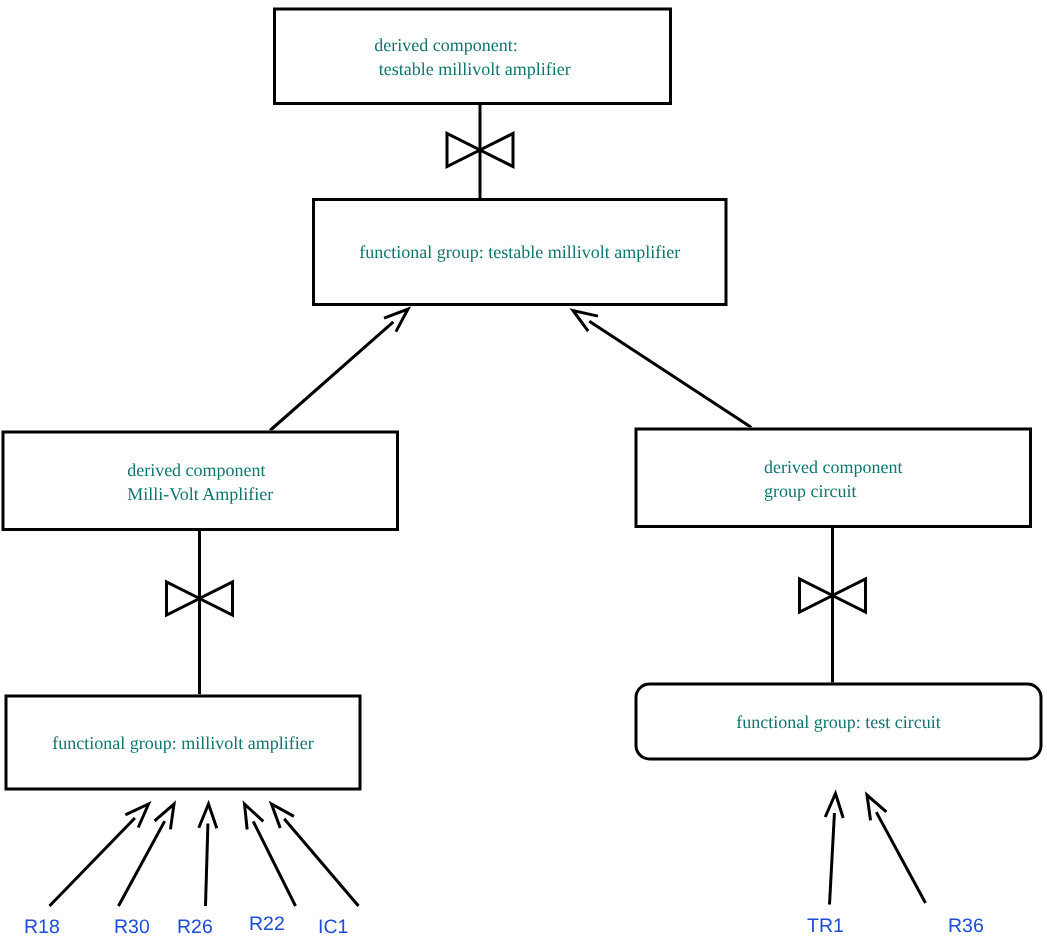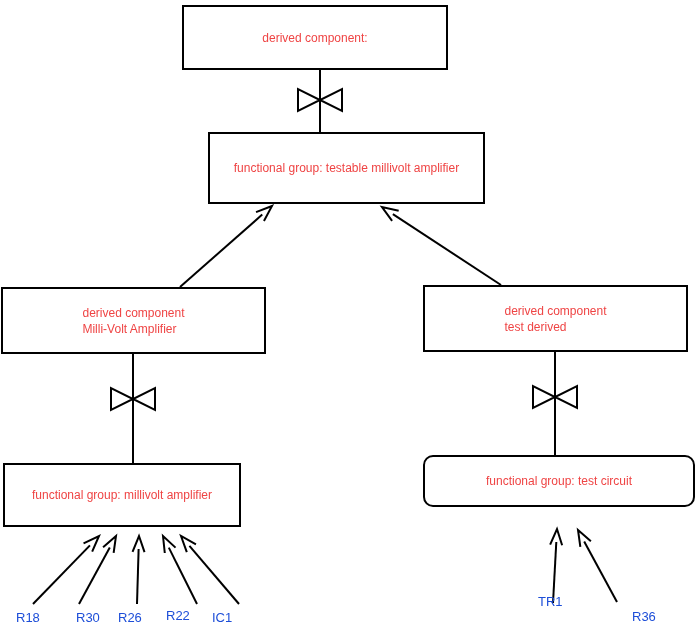--- a/index.html
+++ b/index.html
@@ -33,21 +33,22 @@
     background: #ffffff;
     display: flex;
     align-items: center;
     justify-content: center;
   }
   .node-text {
     font-size: 12px;
     line-height: 16px;
     white-space: pre;
     text-align: left;
-    color: #ef4444;
+    color: #0f766e;
+    font-family: Liberation Serif, serif;
   }
   .node-text.centered {
     text-align: center;
   }
   .leaf-label {
     position: absolute;
     font-size: 13px;
     line-height: 15px;
     white-space: pre;
     color: #1d4ed8;
@@ -107,41 +108,41 @@
         <polyline points="562.127649511425,545.3005279205302 557,529 550.1451422320949,544.6528248243501" fill="none" stroke="#000000" stroke-width="2" stroke-linejoin="miter"></polyline>
       </g>
       <g>
         <line x1="617" y1="602" x2="584.1916809310297" y2="541.4307955649781" stroke="#000000" stroke-width="2"></line>
         <polyline points="590.8962821758727,541.210972573344 578,530 580.3447785774314,546.9263703558329" fill="none" stroke="#000000" stroke-width="2" stroke-linejoin="miter"></polyline>
       </g>
     </svg>
 
   <div id="node-layer">
       <div class="node-box" style="left: 182px; top: 5px; width: 266px; height: 65px;">
-        <div class="node-text"><div>derived component:</div></div>
+        <div class="node-text"><div>derived component:</div><div> testable millivolt amplifier</div></div>
       </div>
       <div class="node-box" style="left: 181px; top: 132px; width: 277px; height: 72px; margin-left: 27px;">
         <div class="node-text centered"><div>functional group: testable millivolt amplifier</div></div>
       </div>
       <div class="node-box" style="left: 1px; top: 287px; width: 265px; height: 67px;">
         <div class="node-text"><div>derived component</div><div>Milli-Volt Amplifier</div></div>
       </div>
       <div class="node-box" style="left: 423px; top: 285px; width: 265px; height: 67px;">
-        <div class="node-text"><div>derived component</div><div>test derived</div></div>
+        <div class="node-text"><div>derived component</div><div>group circuit</div></div>
       </div>
       <div class="node-box" style="left: 3px; top: 463px; width: 238px; height: 64px;">
         <div class="node-text centered"><div>functional group: millivolt amplifier</div></div>
       </div>
       <div class="node-box" style="left: 423px; top: 455px; width: 272px; height: 52px; border-radius: 10px;">
         <div class="node-text centered"><div>functional group: test circuit</div></div>
       </div>
     </div>
   <div id="label-layer">
       <div class="leaf-label" style="left: 16px; top: 610px;">R18</div>
       <div class="leaf-label" style="left: 76px; top: 610px;">R30</div>
       <div class="leaf-label" style="left: 118px; top: 610px;">R26</div>
       <div class="leaf-label" style="left: 166px; top: 608px;">R22</div>
       <div class="leaf-label" style="left: 212px; top: 610px;">IC1</div>
-      <div class="leaf-label" style="left: 538px; top: 594px;">TR1</div>
+      <div class="leaf-label" style="left: 538px; top: 609px;">TR1</div>
       <div class="leaf-label" style="left: 632px; top: 609px;">R36</div>
     </div>
 
 </div>
 
 </body></html>

